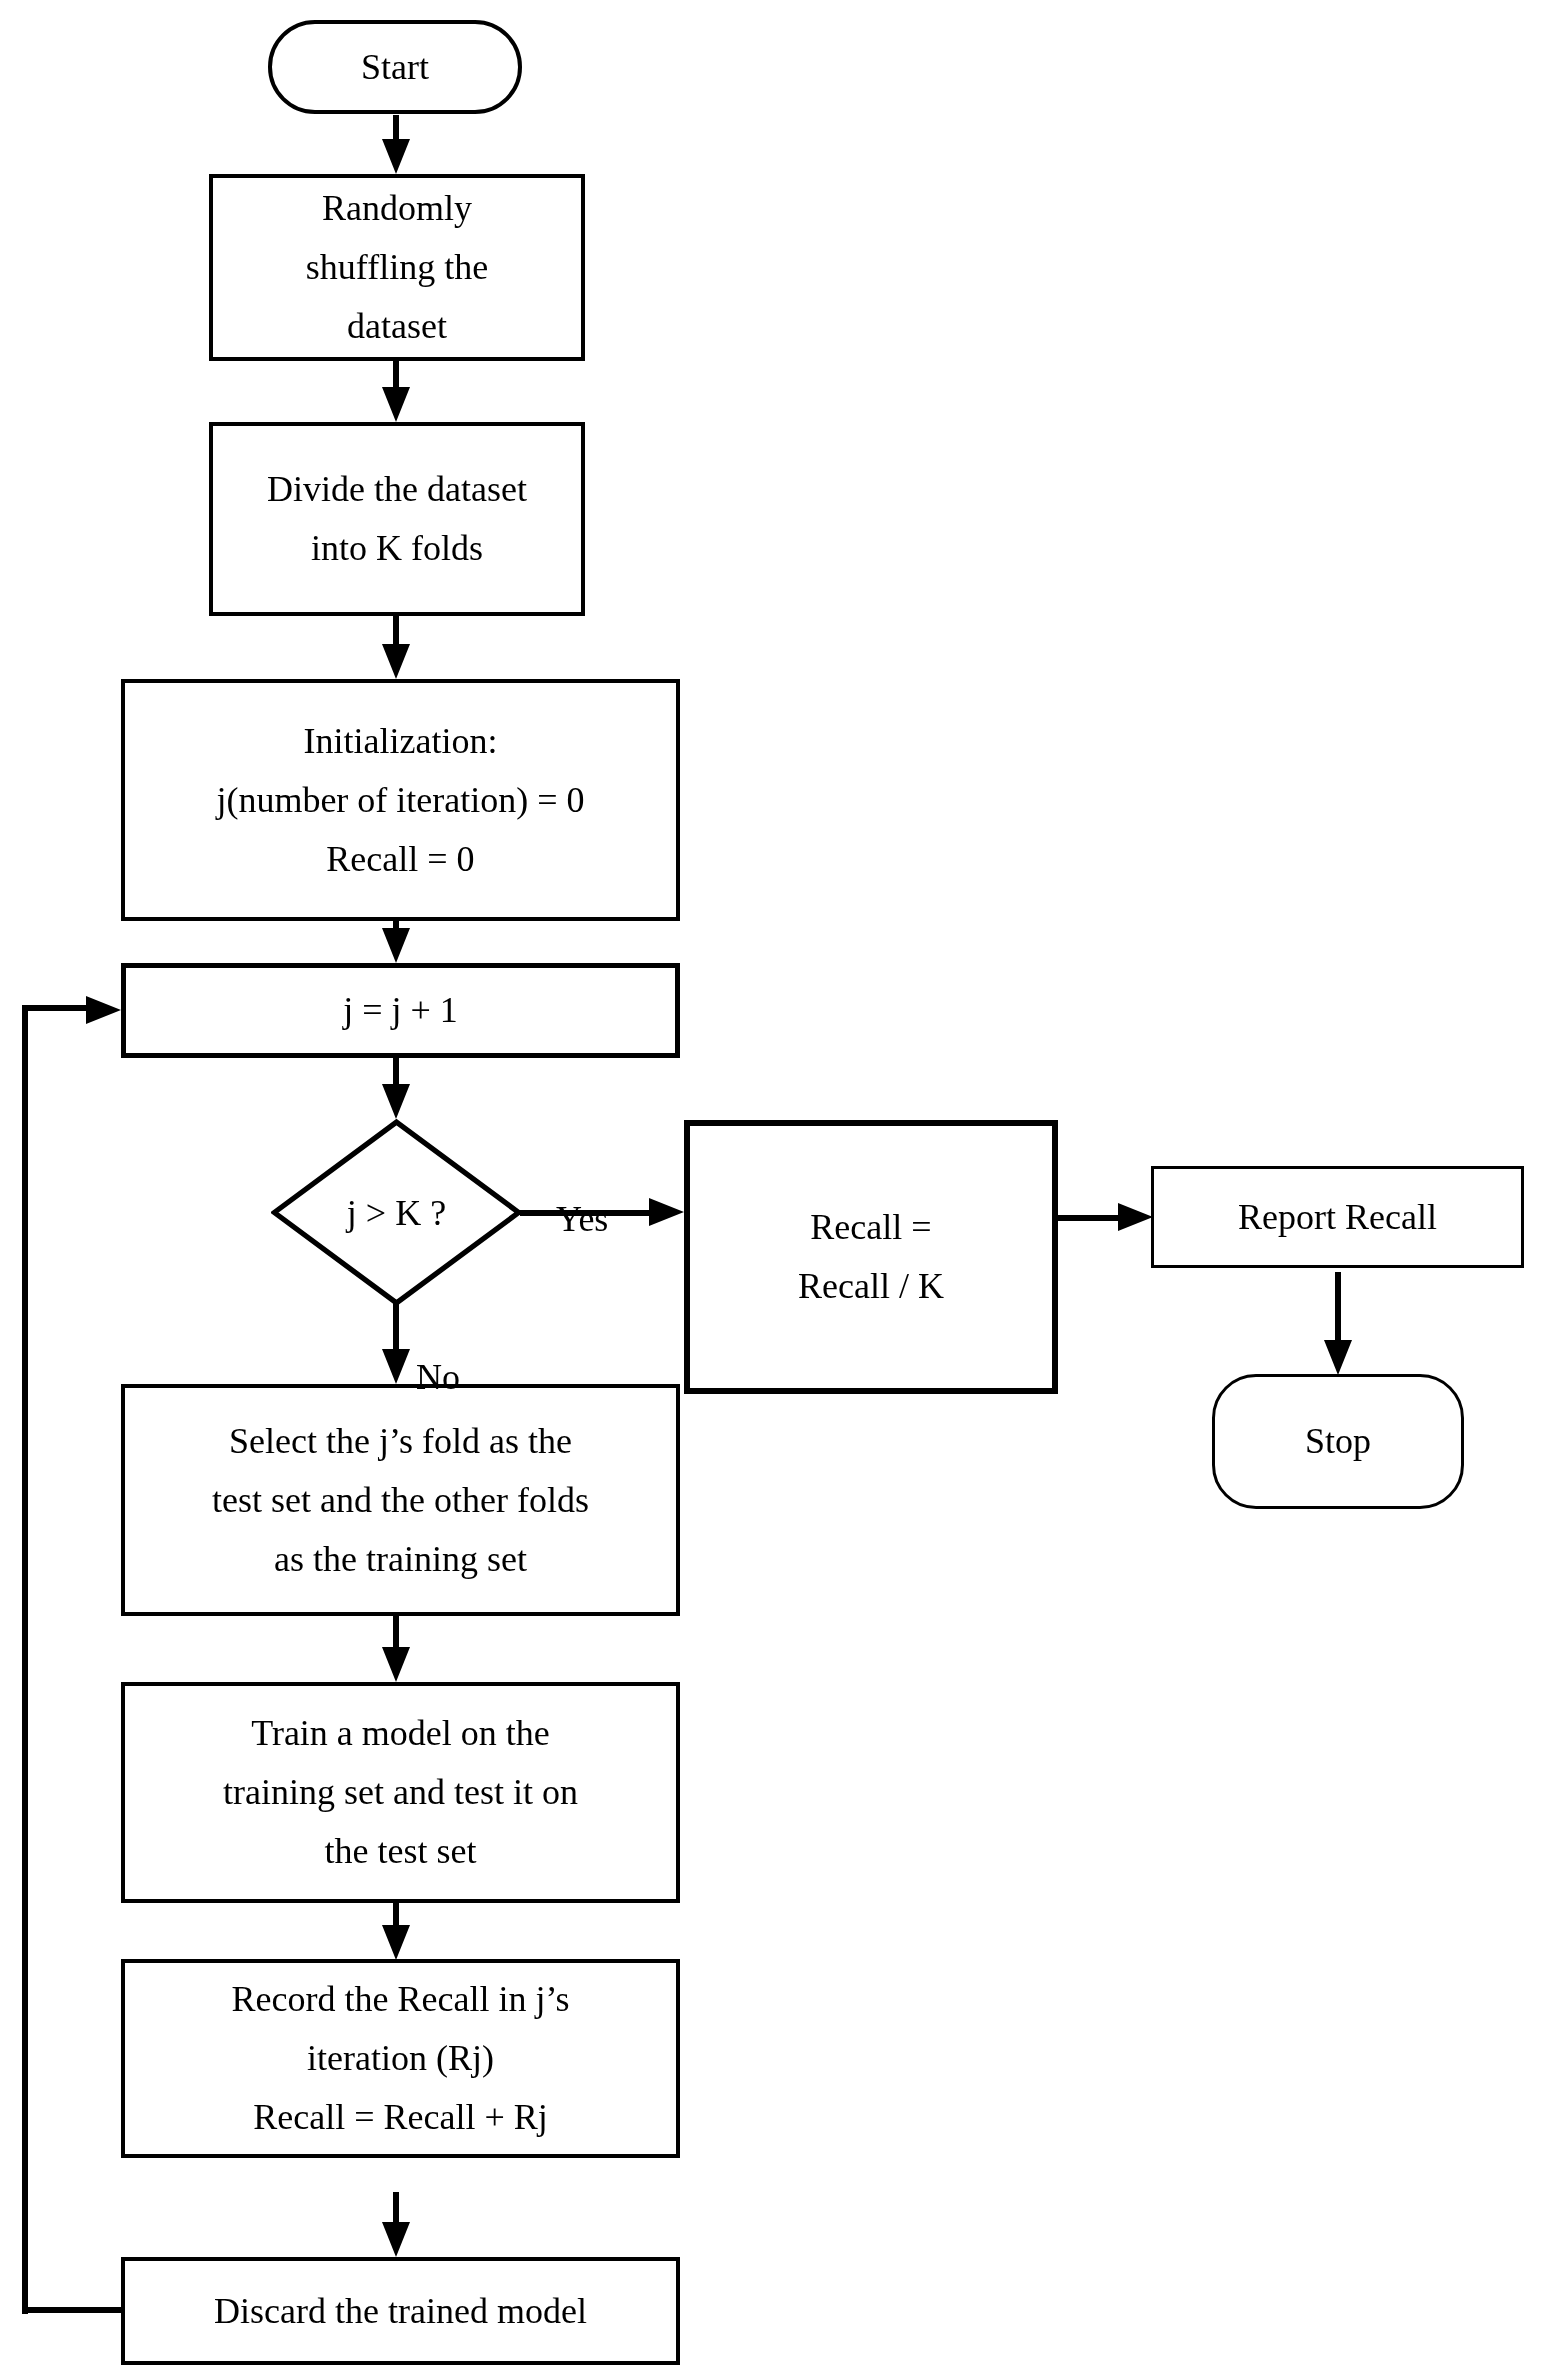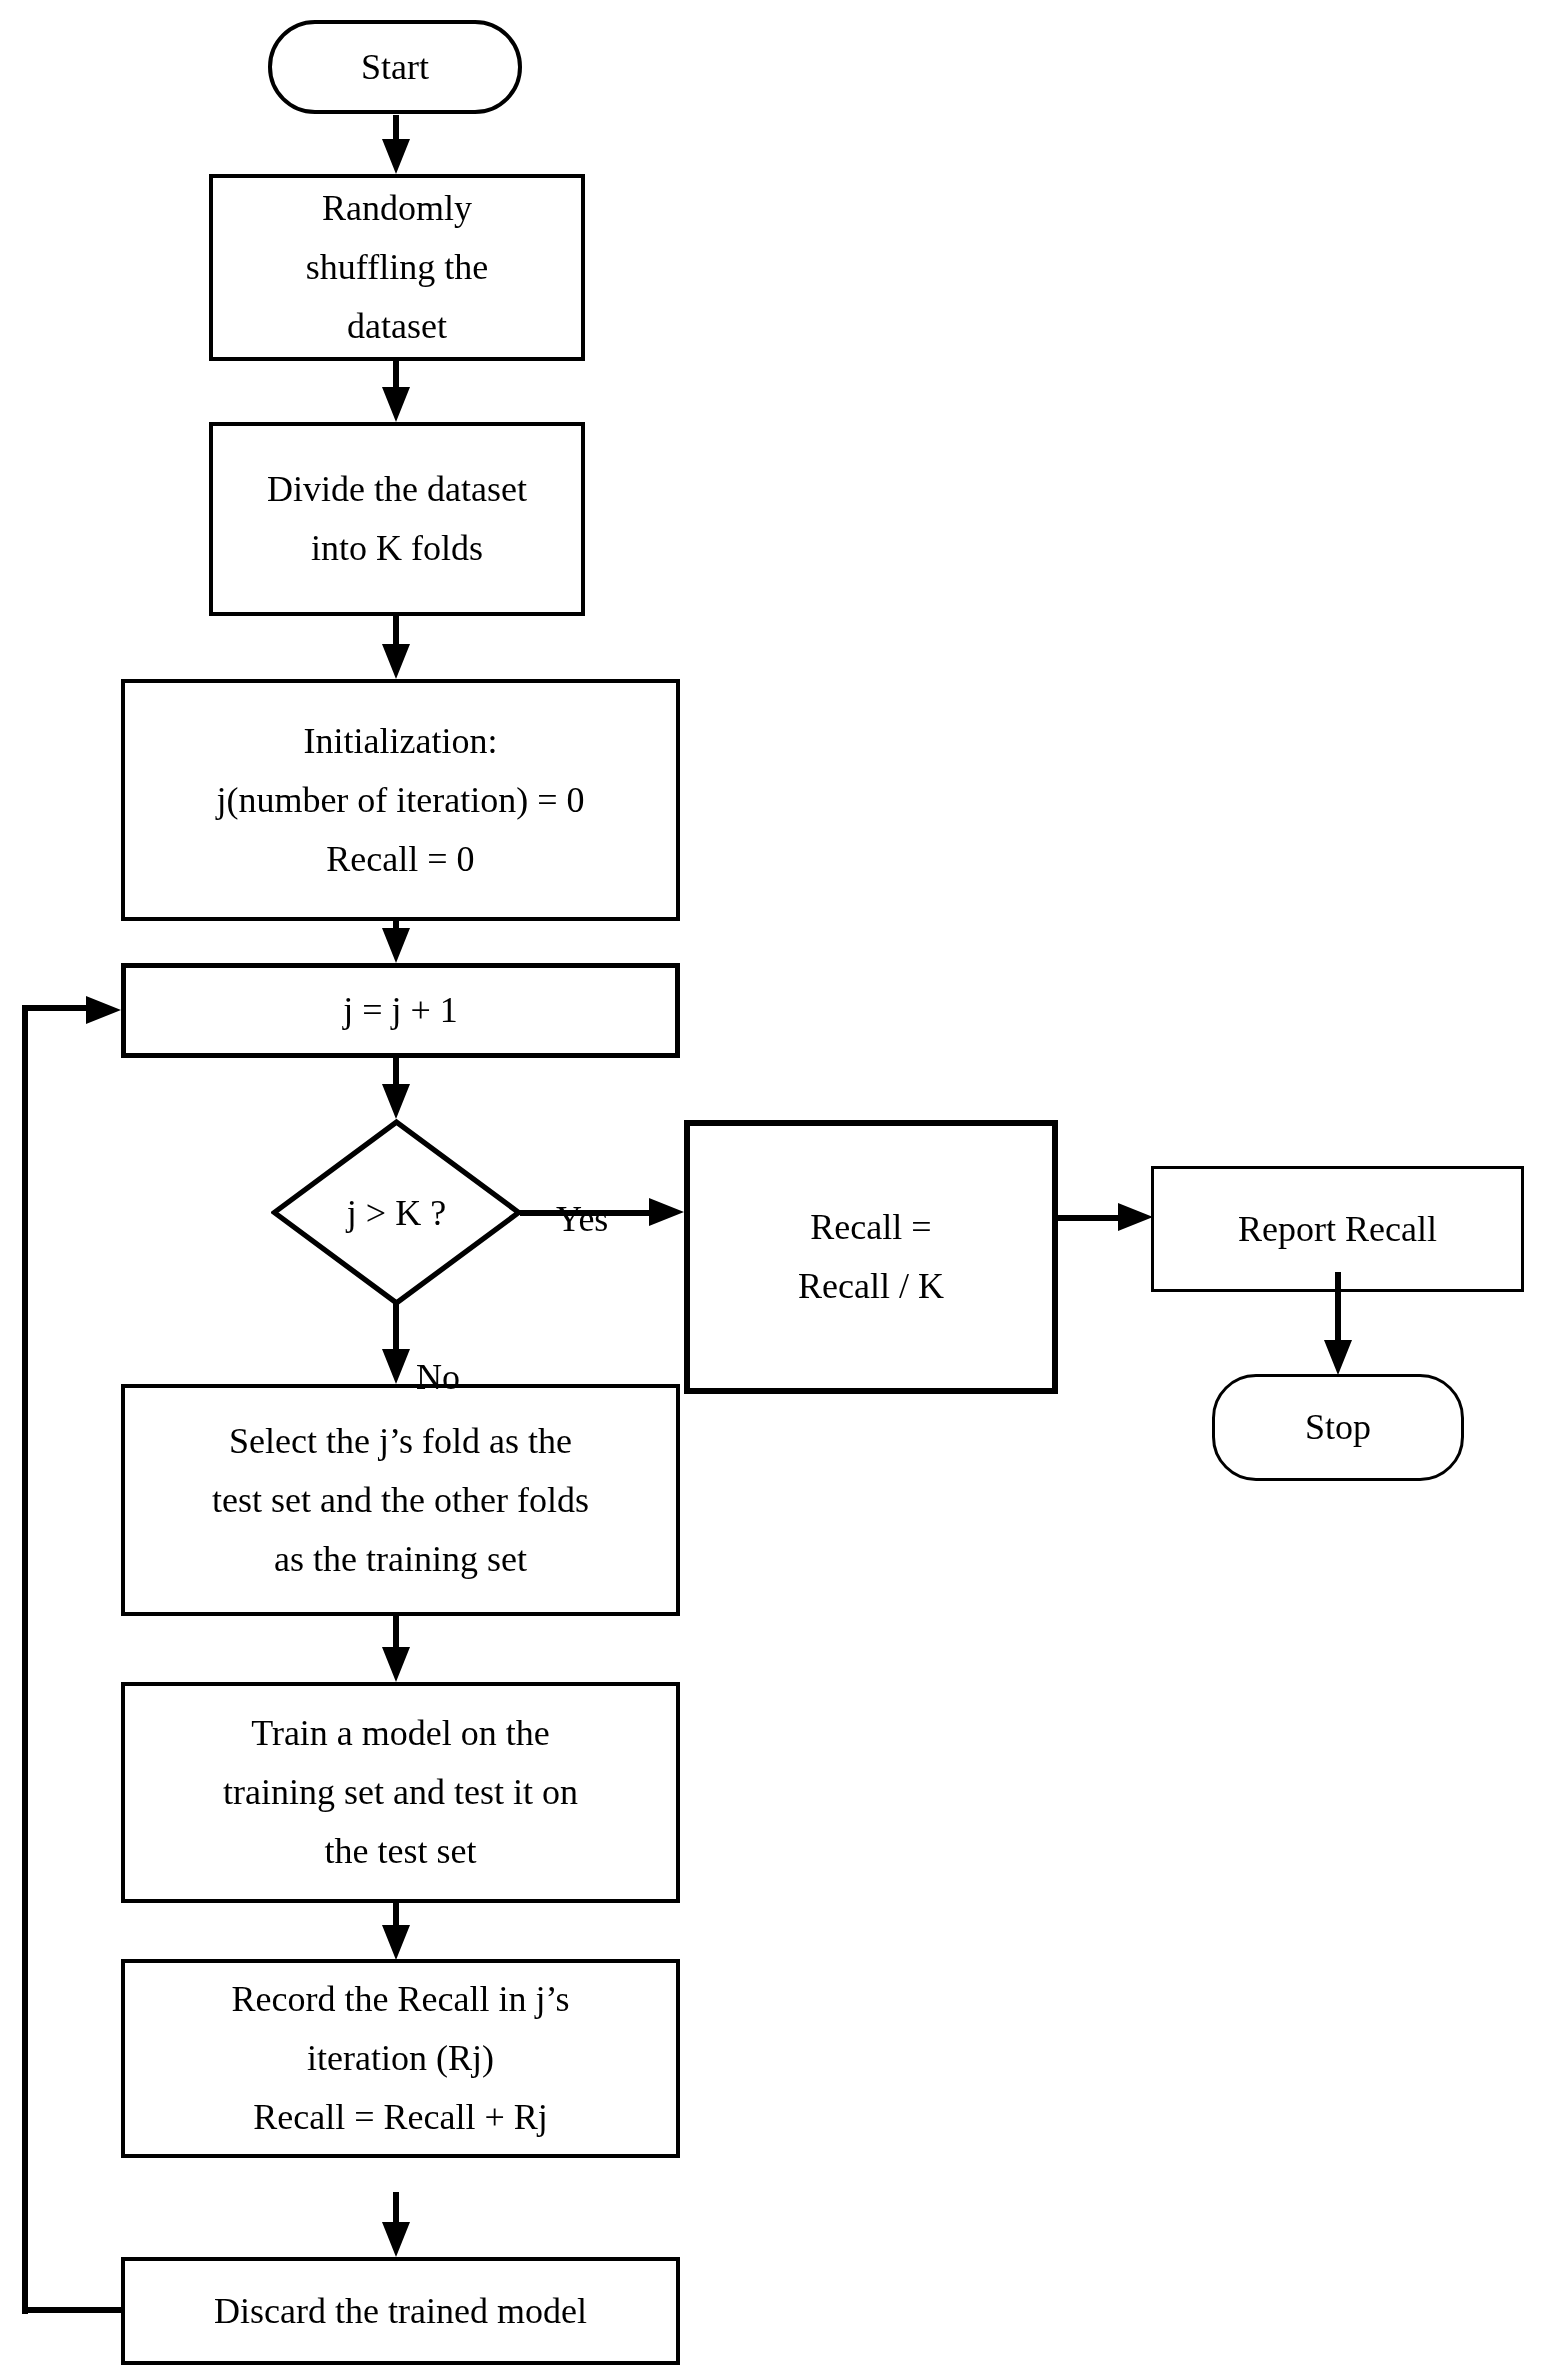--- a/index.html
+++ b/index.html
@@ -79,22 +79,22 @@
     font-size: 36px;
     color: #000000;
   }
   
   #n-start    { left: 268px;  top: 20.4px;   width: 254px; height: 94px; text-align: center; }
   #n-shuffle  { left: 209px;  top: 174px;  width: 376px; height: 187px; }
   #n-divide   { left: 209px;  top: 422px;  width: 376px; height: 194px; }
   #n-init     { left: 121px;  top: 679px;  width: 559px; height: 242px; }
   #n-increment{ left: 121px;  top: 963px; width: 559px; height: 95px; border-width: 5.3px; }
   #n-average  { left: 684px;  top: 1120px; width: 374px; height: 274px; border-width: 6px; }
-  #n-report   { left: 1151px; top: 1166px; width: 373px; height: 126px; border-width: 3.8px; }
-  #n-stop     { left: 1212px; top: 1374px; width: 252px; height: 107px; border-width: 3.8px; border-radius: 44px; }
+  #n-report   { left: 1151px; top: 1166px; width: 373px; height: 102px; border-width: 3.8px; }
+  #n-stop     { left: 1212px; top: 1374px; width: 252px; height: 135px; border-width: 3.8px; border-radius: 44px; }
   #n-select   { left: 121px;  top: 1384px; width: 559px; height: 232px; }
   #n-train    { left: 121px;  top: 1682px; width: 559px; height: 221px; }
   #n-record   { left: 121px;  top: 1959px; width: 559px; height: 199px; }
   #n-discard  { left: 121px;  top: 2257px; width: 559px; height: 108px; }
 </style>
 </head>
 <body>
 
 <div id="canvas">
 

